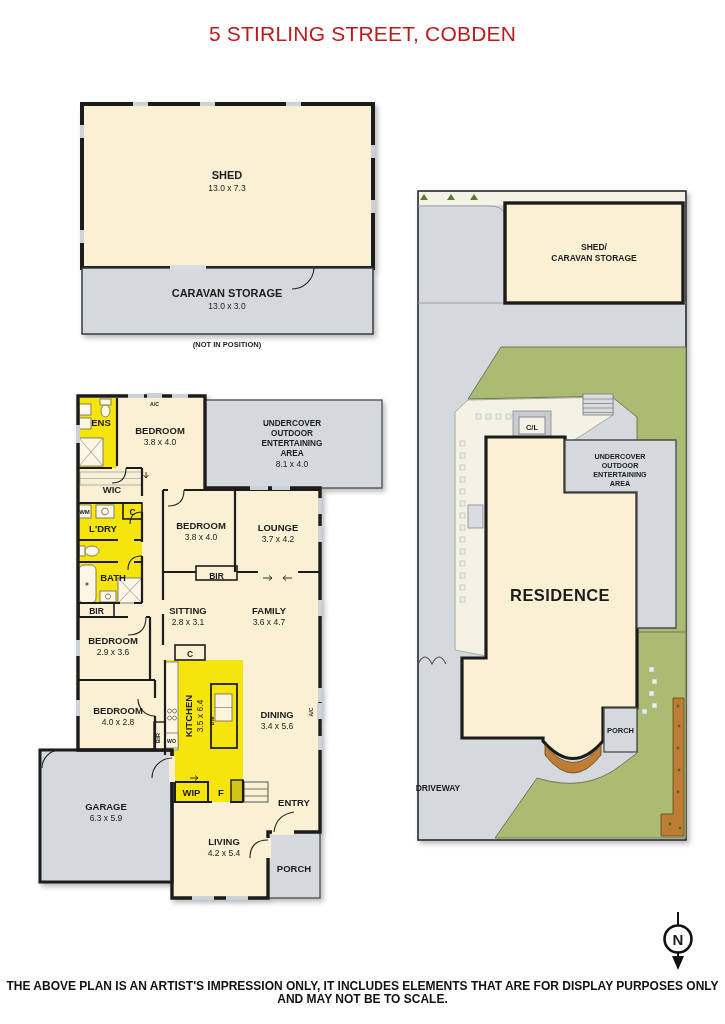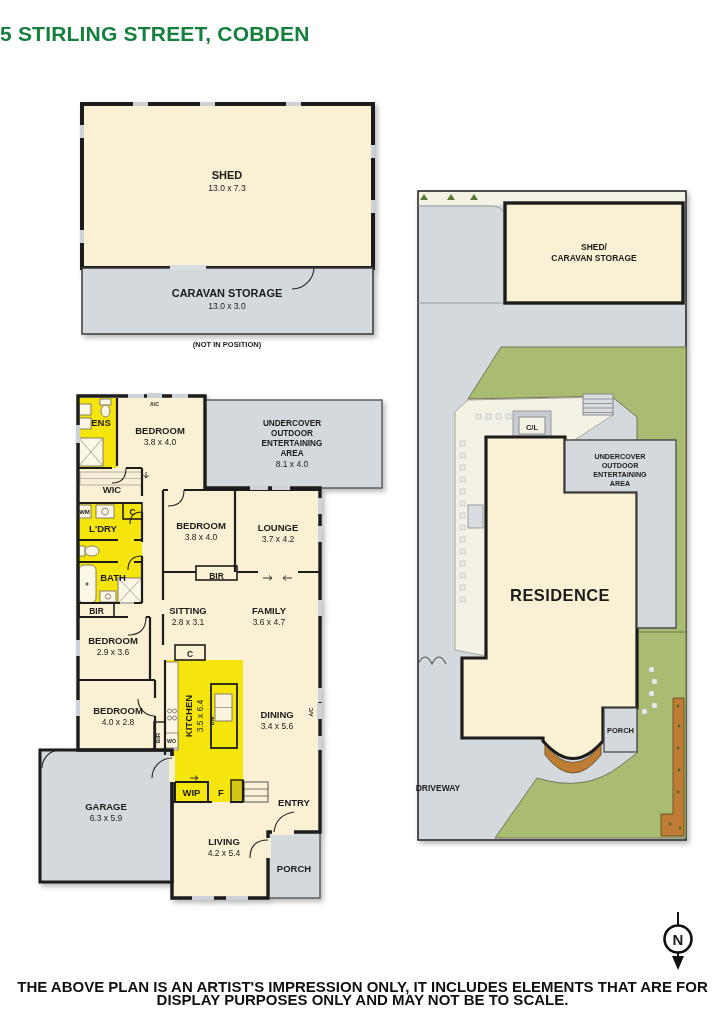--- a/index.html
+++ b/index.html
@@ -1,21 +1,21 @@
 <!DOCTYPE html>
 <html><head>
 <meta charset="utf-8">
 <style>
   html,body{margin:0;padding:0;background:#ffffff;}
   .page{position:relative;width:725px;height:1024px;background:#ffffff;overflow:hidden;
         font-family:"Liberation Sans","DejaVu Sans",sans-serif;}
-  .title{position:absolute;top:22px;left:0;width:100%;
-         font-size:21px;font-weight:bold;color:#15803d;letter-spacing:0.2px;}
+  .title{position:absolute;top:22px;left:0;width:100%;text-align:center;
+         font-size:21px;font-weight:normal;color:#b91c1c;letter-spacing:0.2px;}
   .disclaimer{position:absolute;top:980px;left:0;width:100%;text-align:center;
-         font-size:15px;font-weight:bold;color:#111;line-height:13px;}
+         font-size:12px;font-weight:bold;color:#111;line-height:13px;}
   svg{position:absolute;top:0;left:0;}
   svg text{font-family:"Liberation Sans","DejaVu Sans",sans-serif;fill:#1c1c1c;text-anchor:middle;}
   .rm{font-size:9.5px;font-weight:bold}
   .dm{font-size:8.5px}
   .sm{font-size:8.5px;font-weight:bold}
   .s7{font-size:7.5px;font-weight:bold}
   .xs{font-size:6px;font-weight:bold}
   .x5{font-size:5.2px;font-weight:bold}
   .uo{font-size:8.2px;font-weight:bold}
   .uo2{font-size:7.2px;font-weight:bold}

